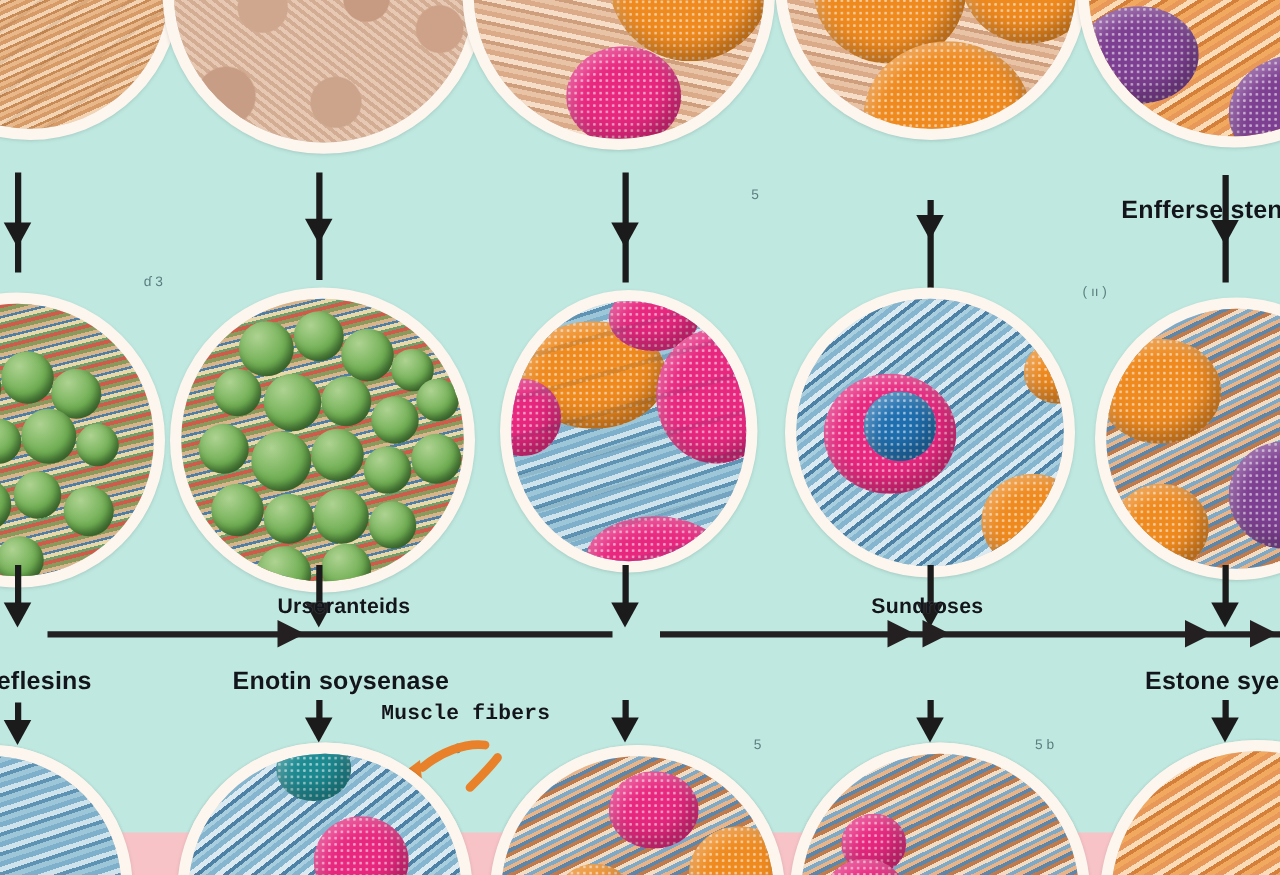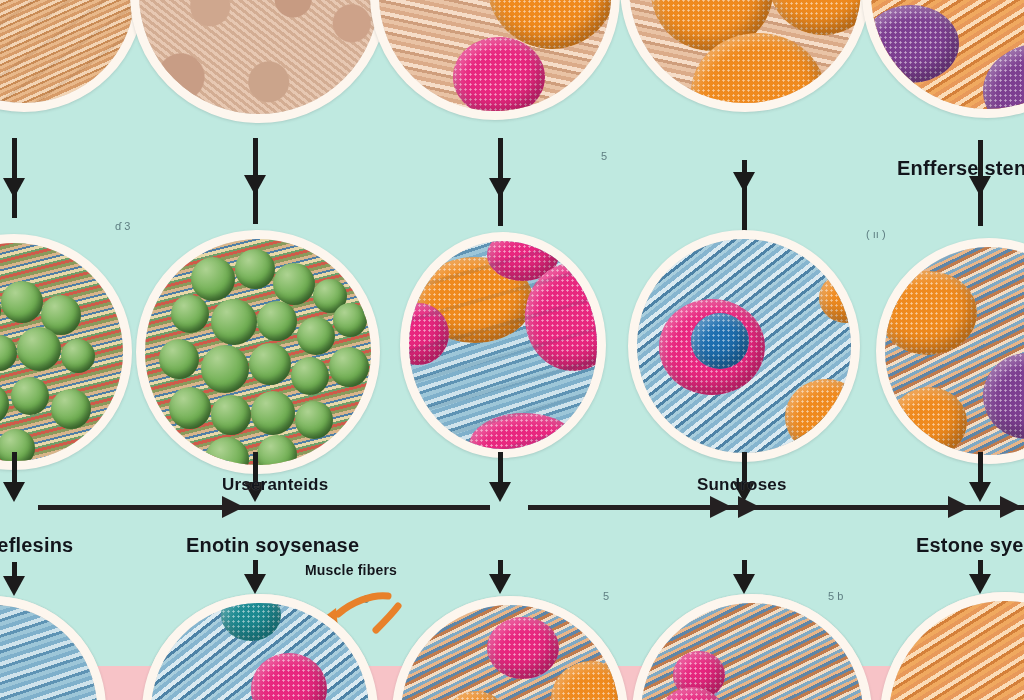--- a/index.html
+++ b/index.html
@@ -111,21 +111,21 @@
   .lbl{
     position:absolute;
     color:#12161c;
     font-weight:700;
     letter-spacing:.2px;
     white-space:nowrap;
     text-shadow:0 0 1px rgba(255,255,255,.35);
   }
   .lbl-row{font-size:20px;}
   .lbl-over{font-size:17px;}
-  .lbl-call{font-size:14px;}
+  .lbl-call{font-size:17px;font-family:Liberation Mono, monospace;}
   .tiny{position:absolute;font-size:11px;color:#3d5a62;opacity:.75;white-space:nowrap;}
 
   
   .callout{position:absolute;}
 </style>
 </head>
 <body>
 
 <div id="stage">
 

